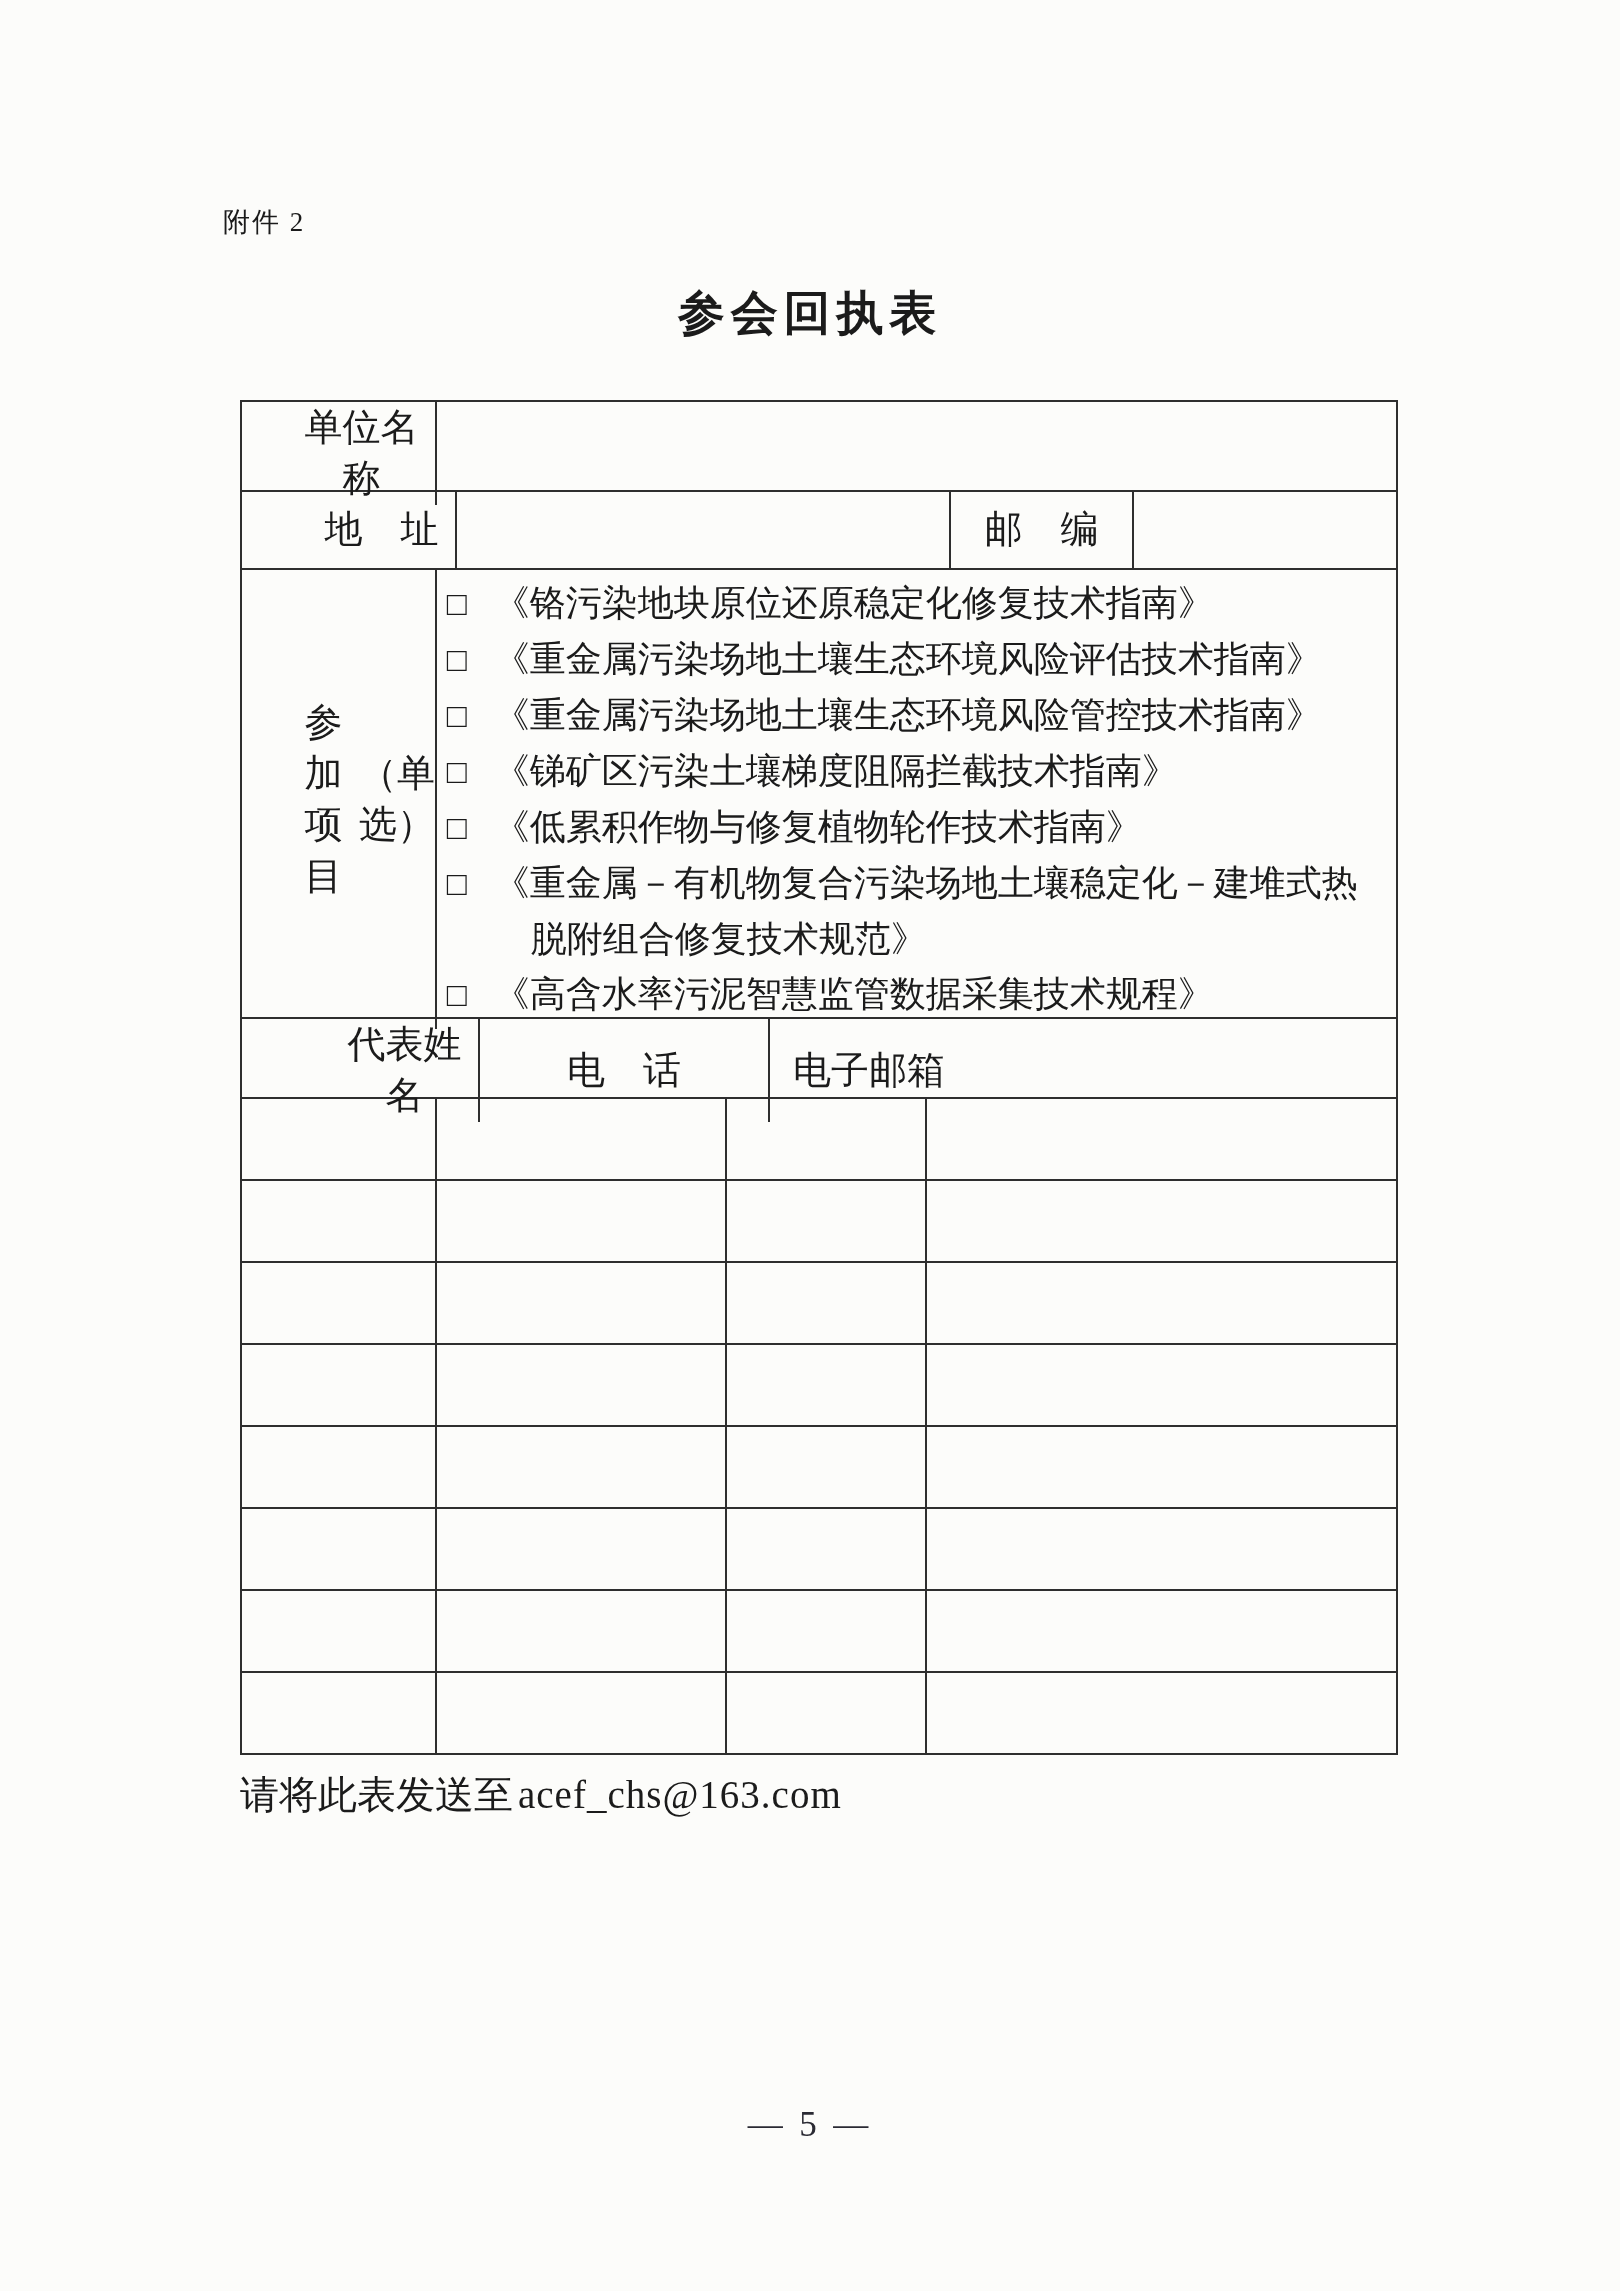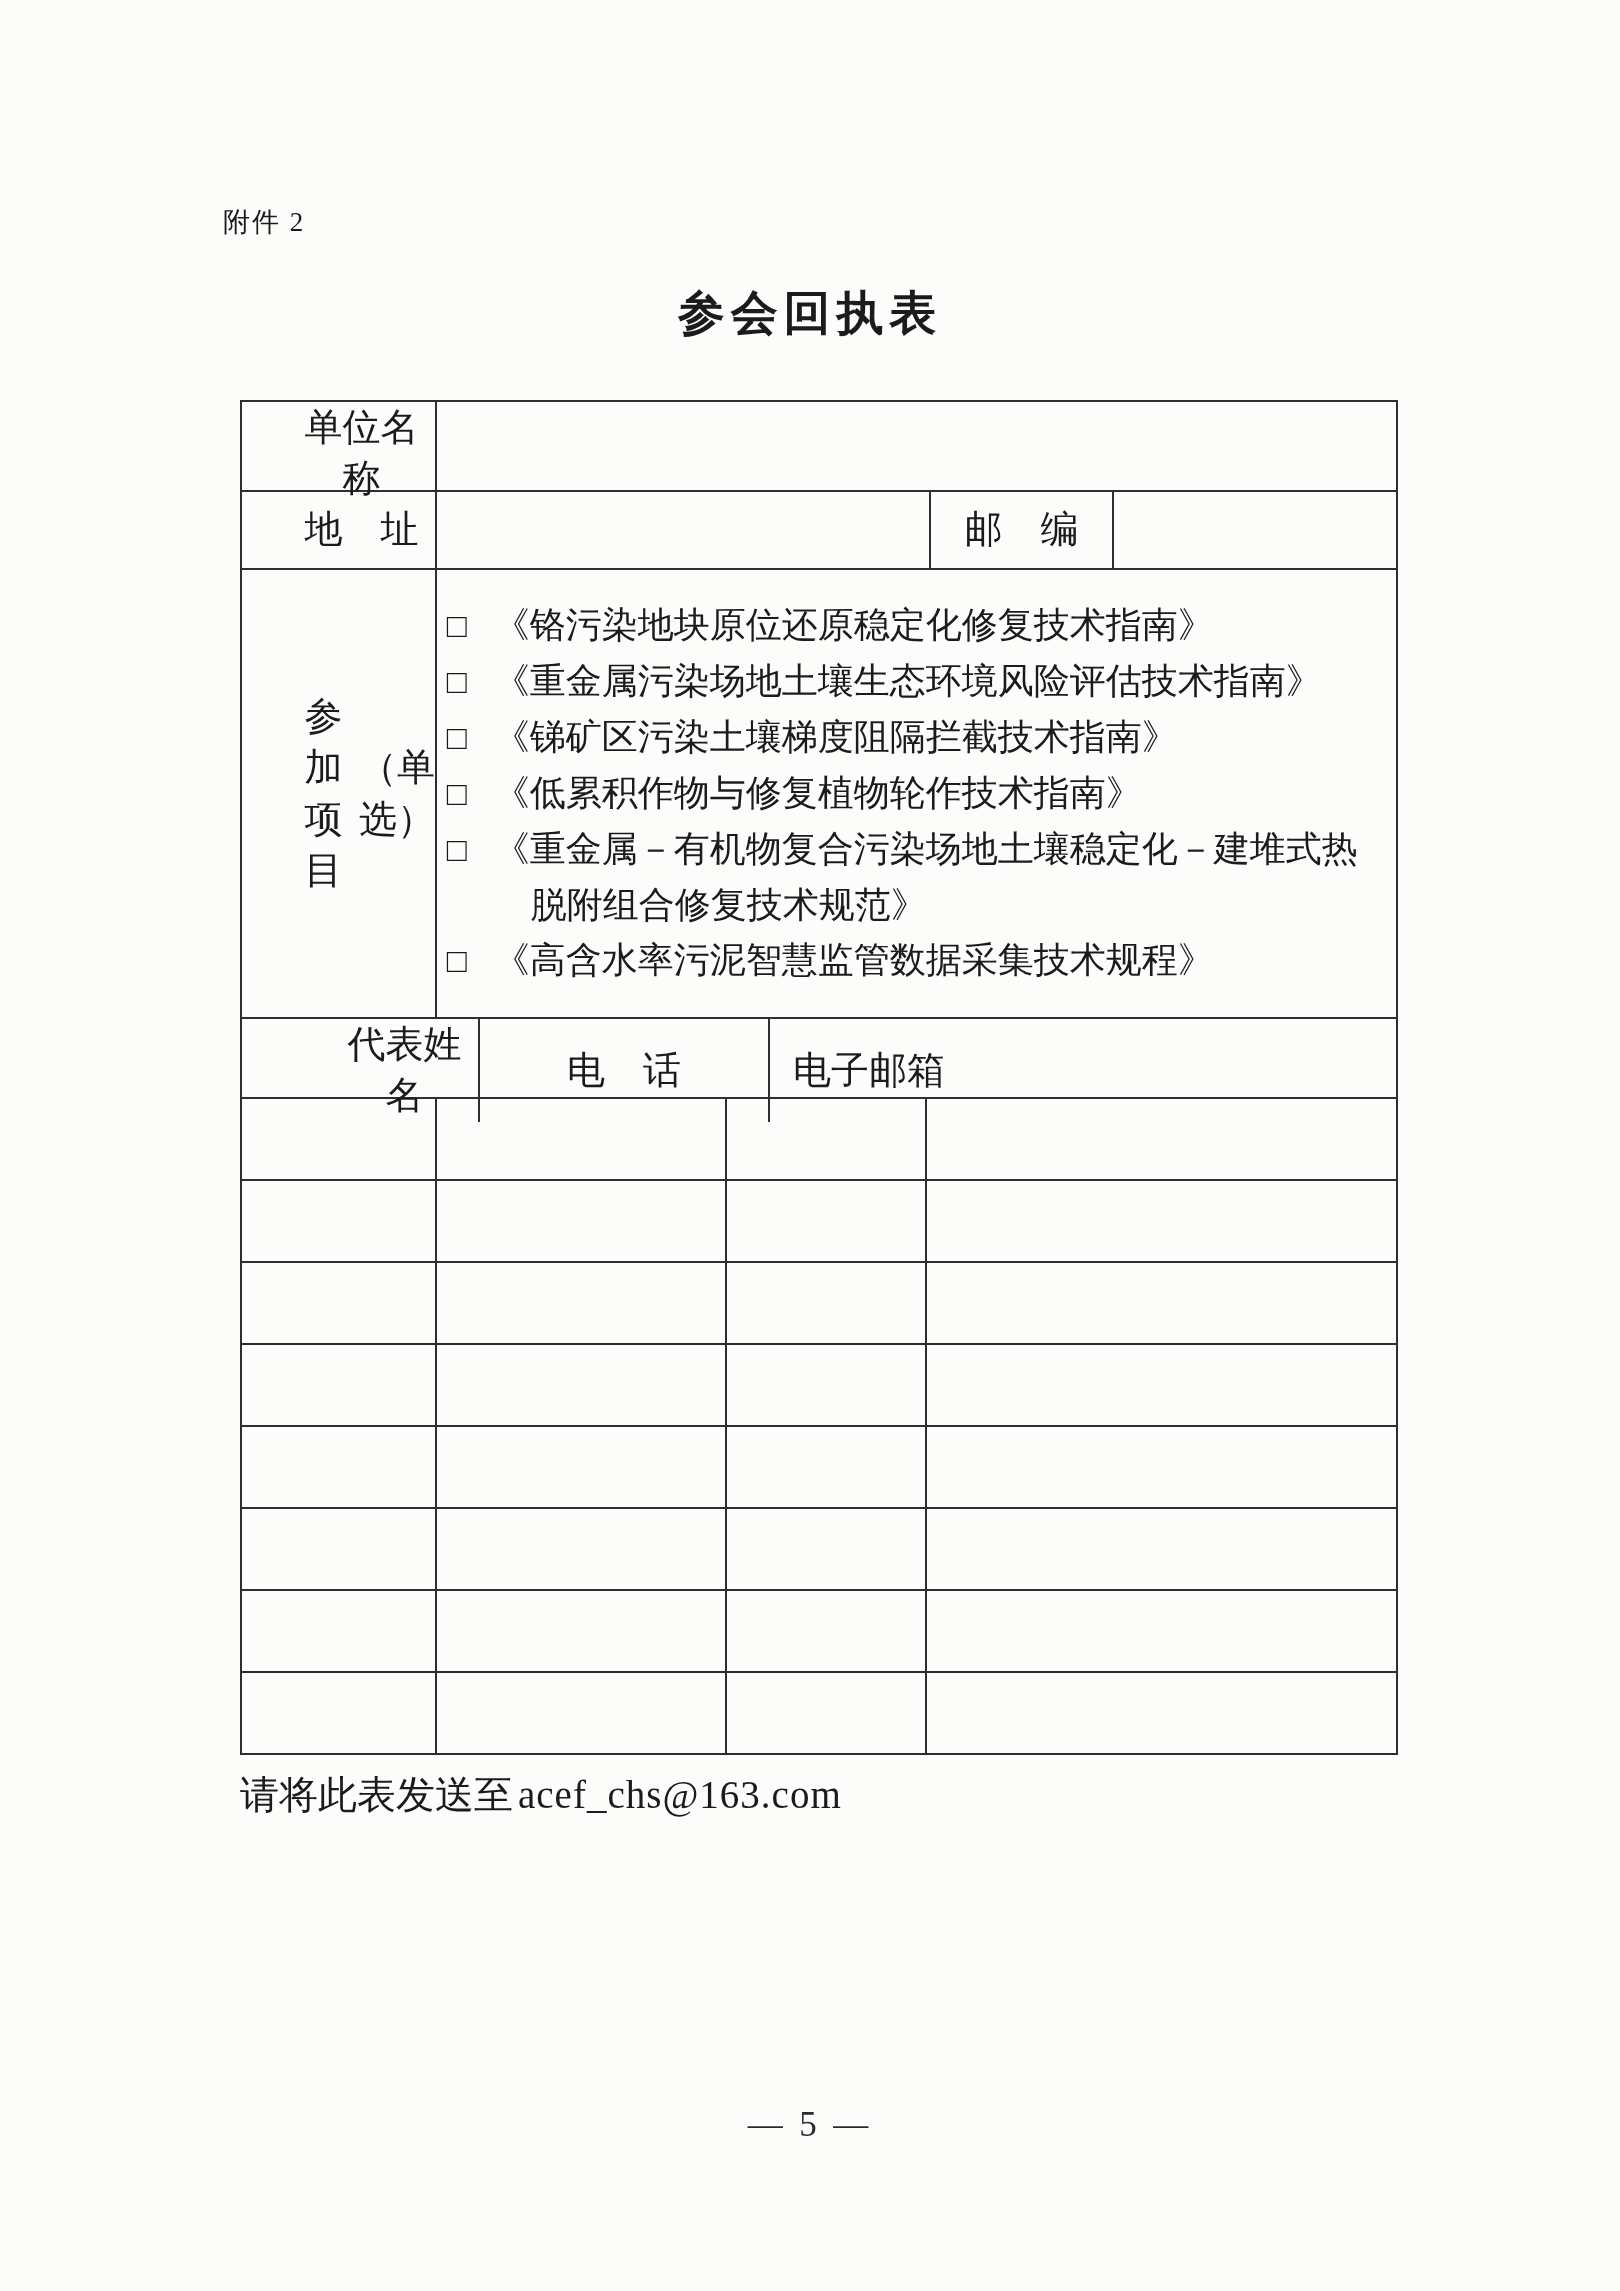--- a/index.html
+++ b/index.html
@@ -34,21 +34,21 @@
     left: 240px; top: 400px;
     width: 1158px;
     border: 2px solid #2e2e2e;
     background: transparent;
   }
 
   .row { display: grid; border-top: 2px solid #2e2e2e; }
   .row:first-child { border-top: none; }
 
   .row-unit    { grid-template-columns: 193px 1fr; height: 88px; }
-  .row-address { grid-template-columns: 193px 494px 183px 1fr; height: 78px; }
+  .row-address { grid-template-columns: 193px 494px 183px 1fr; height: 78px; padding-left: 20px; }
   .row-project { grid-template-columns: 193px 1fr; height: 449px; }
   .row-headers { grid-template-columns: 193px 290px 200px 1fr; height: 80px; padding-left: 43px; }
   .row-data    { grid-template-columns: 193px 290px 200px 1fr; height: 82px; }
 
   .cell {
     border-left: 2px solid #2e2e2e;
     display: flex;
     align-items: center;
     justify-content: center;
   }
@@ -127,20 +127,23 @@
     <div class="cell options-cell">
 
       <div class="opt">
         <span class="cb">□</span><span>《铬污染地块原位还原稳定化修复技术指南》</span><span class="opt-line2"></span>
       </div>
 
       <div class="opt">
         <span class="cb">□</span><span>《重金属污染场地土壤生态环境风险评估技术指南》</span><span class="opt-line2"></span>
       </div>
 
+      <div class="opt">
+        <span class="cb">□</span><span>《重金属污染场地土壤生态环境风险管控技术指南》</span><span class="opt-line2"></span>
+      </div>
 
       <div class="opt">
         <span class="cb">□</span><span>《锑矿区污染土壤梯度阻隔拦截技术指南》</span><span class="opt-line2"></span>
       </div>
 
       <div class="opt">
         <span class="cb">□</span><span>《低累积作物与修复植物轮作技术指南》</span><span class="opt-line2"></span>
       </div>
 
       <div class="opt">

